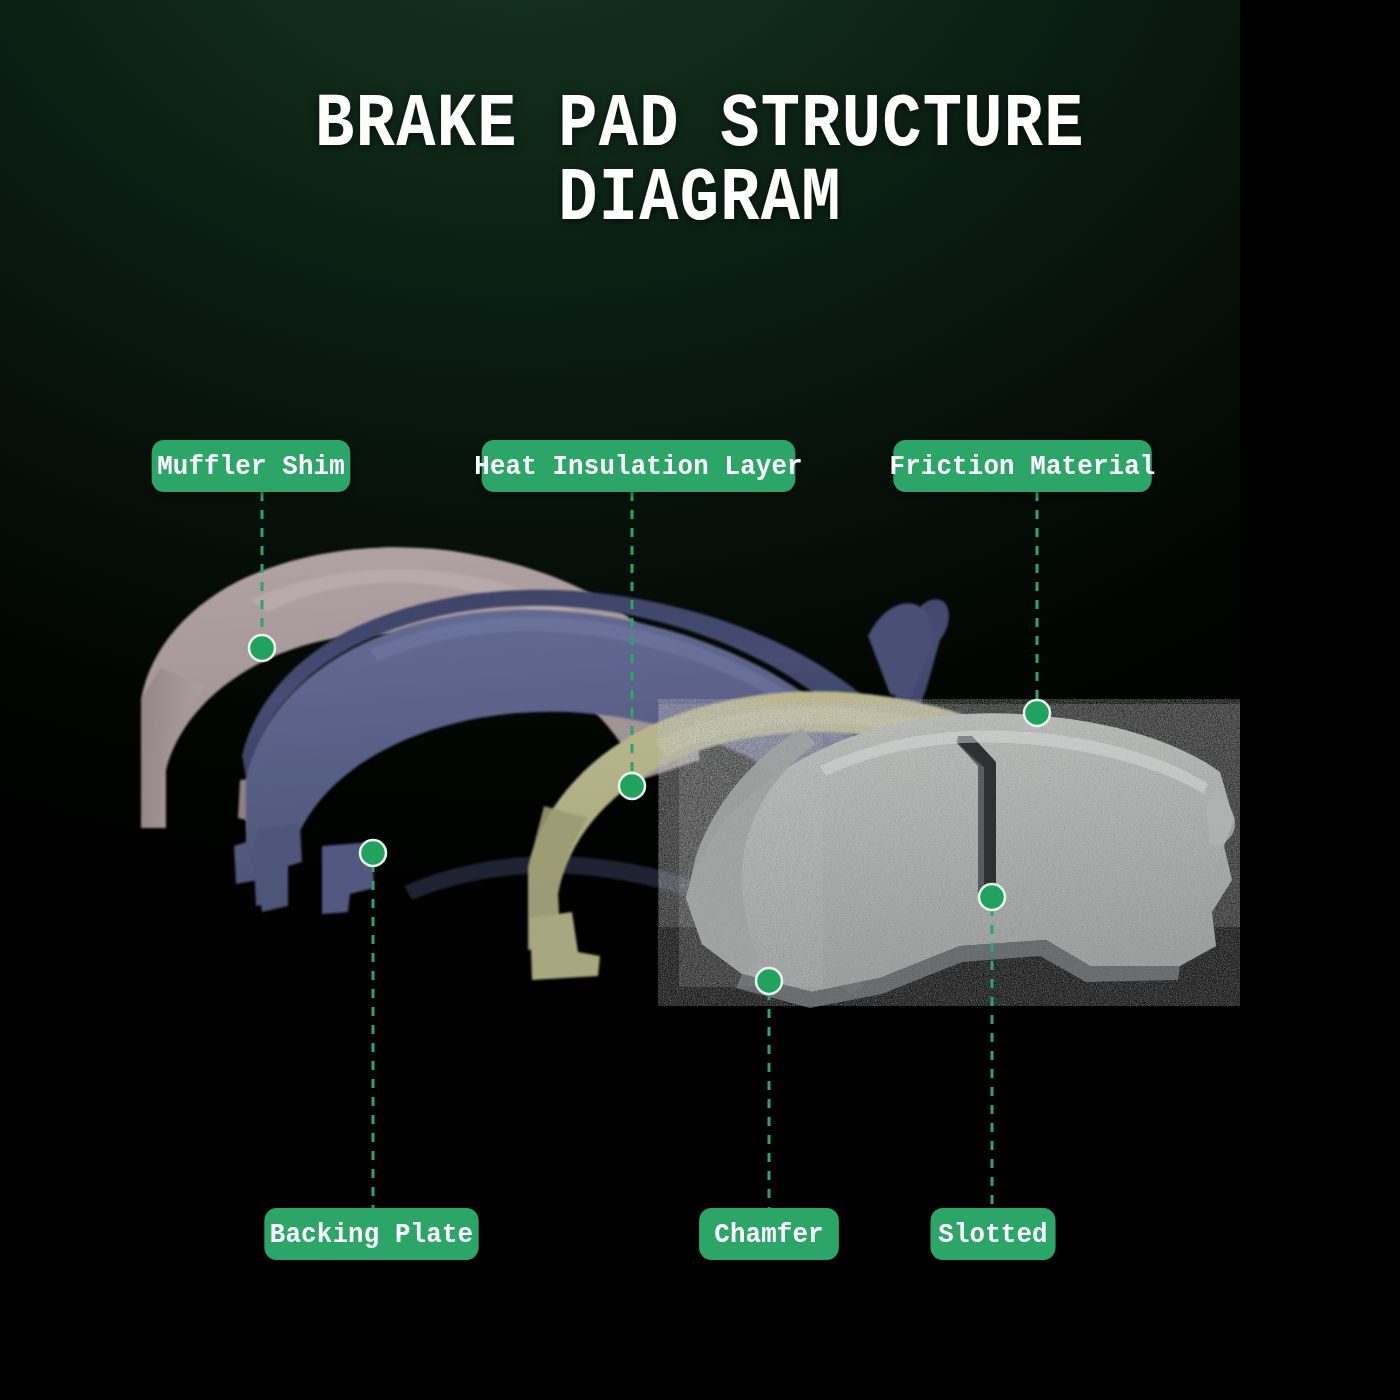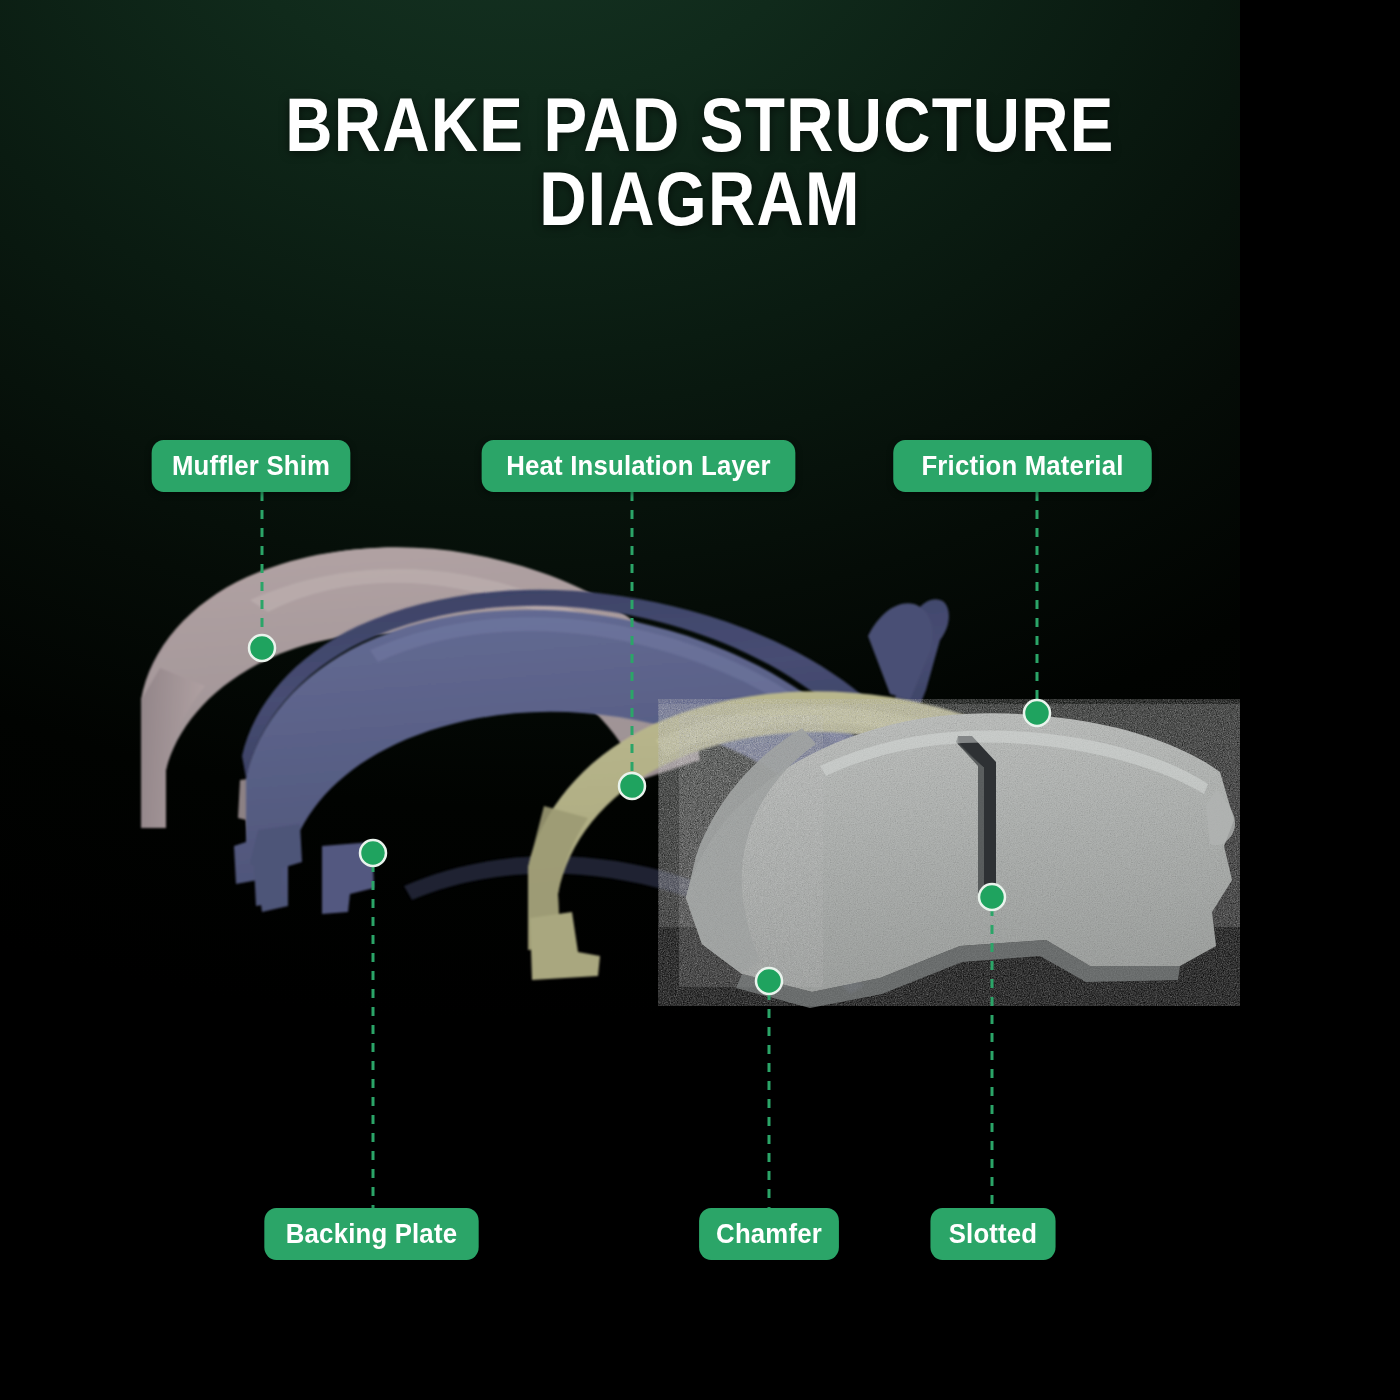--- a/index.html
+++ b/index.html
@@ -5,21 +5,21 @@
   html, body {
     margin: 0;
     padding: 0;
     background: #000;
   }
   #stage {
     position: relative;
     width: 1240px;
     height: 1400px;
     overflow: hidden;
-    font-family: Liberation Sans, sans-serif;
+    font-family: Liberation Mono, monospace;
     background:
       radial-gradient(120% 85% at 42% -12%,
         #163524 0%,
         #102a1b 22%,
         #0a1b11 44%,
         #050c07 66%,
         #010301 82%,
         #000000 100%);
   }
 

